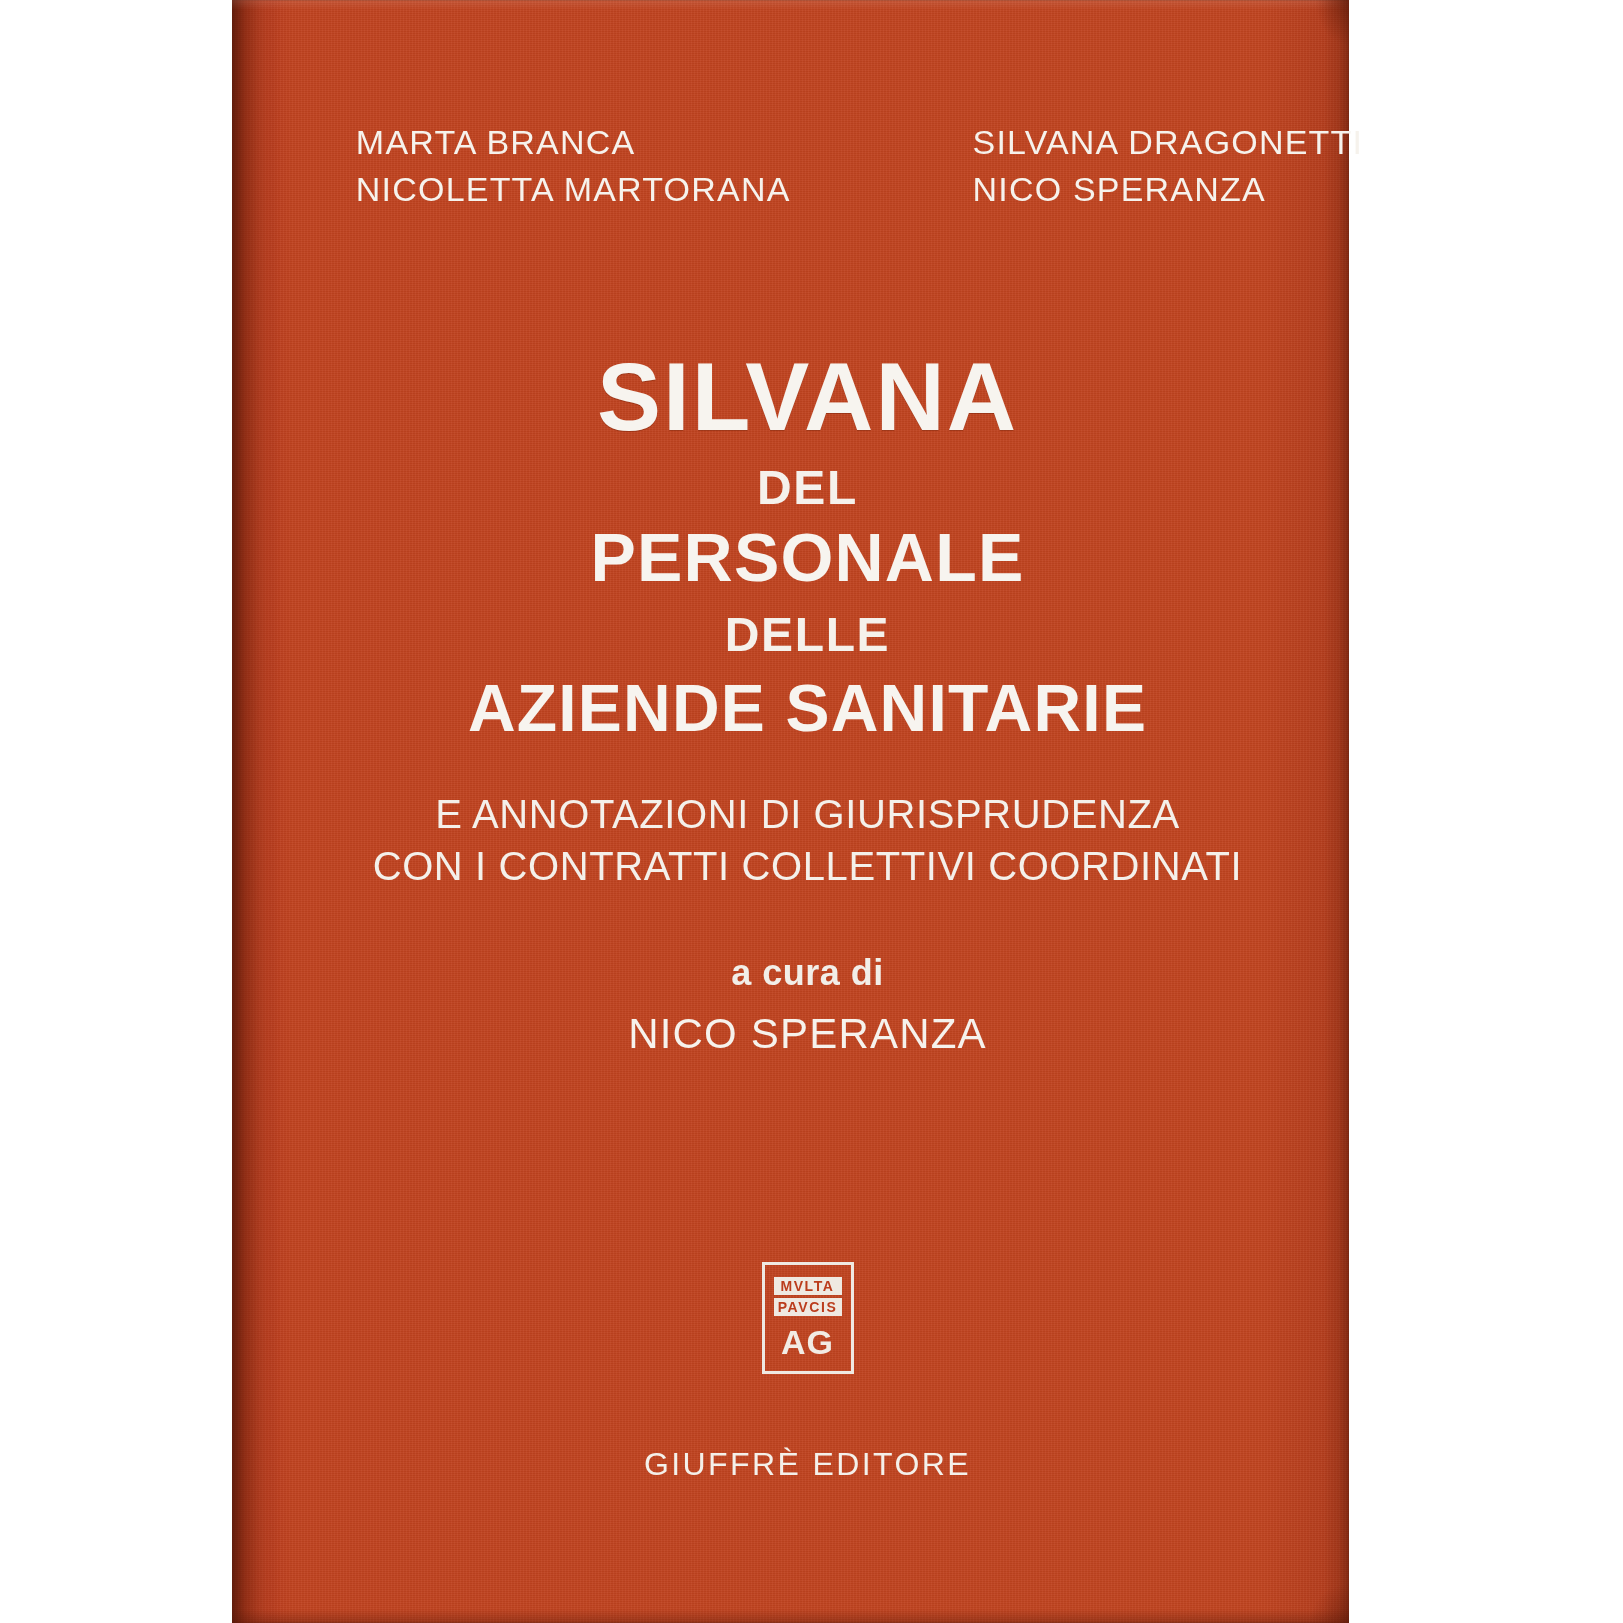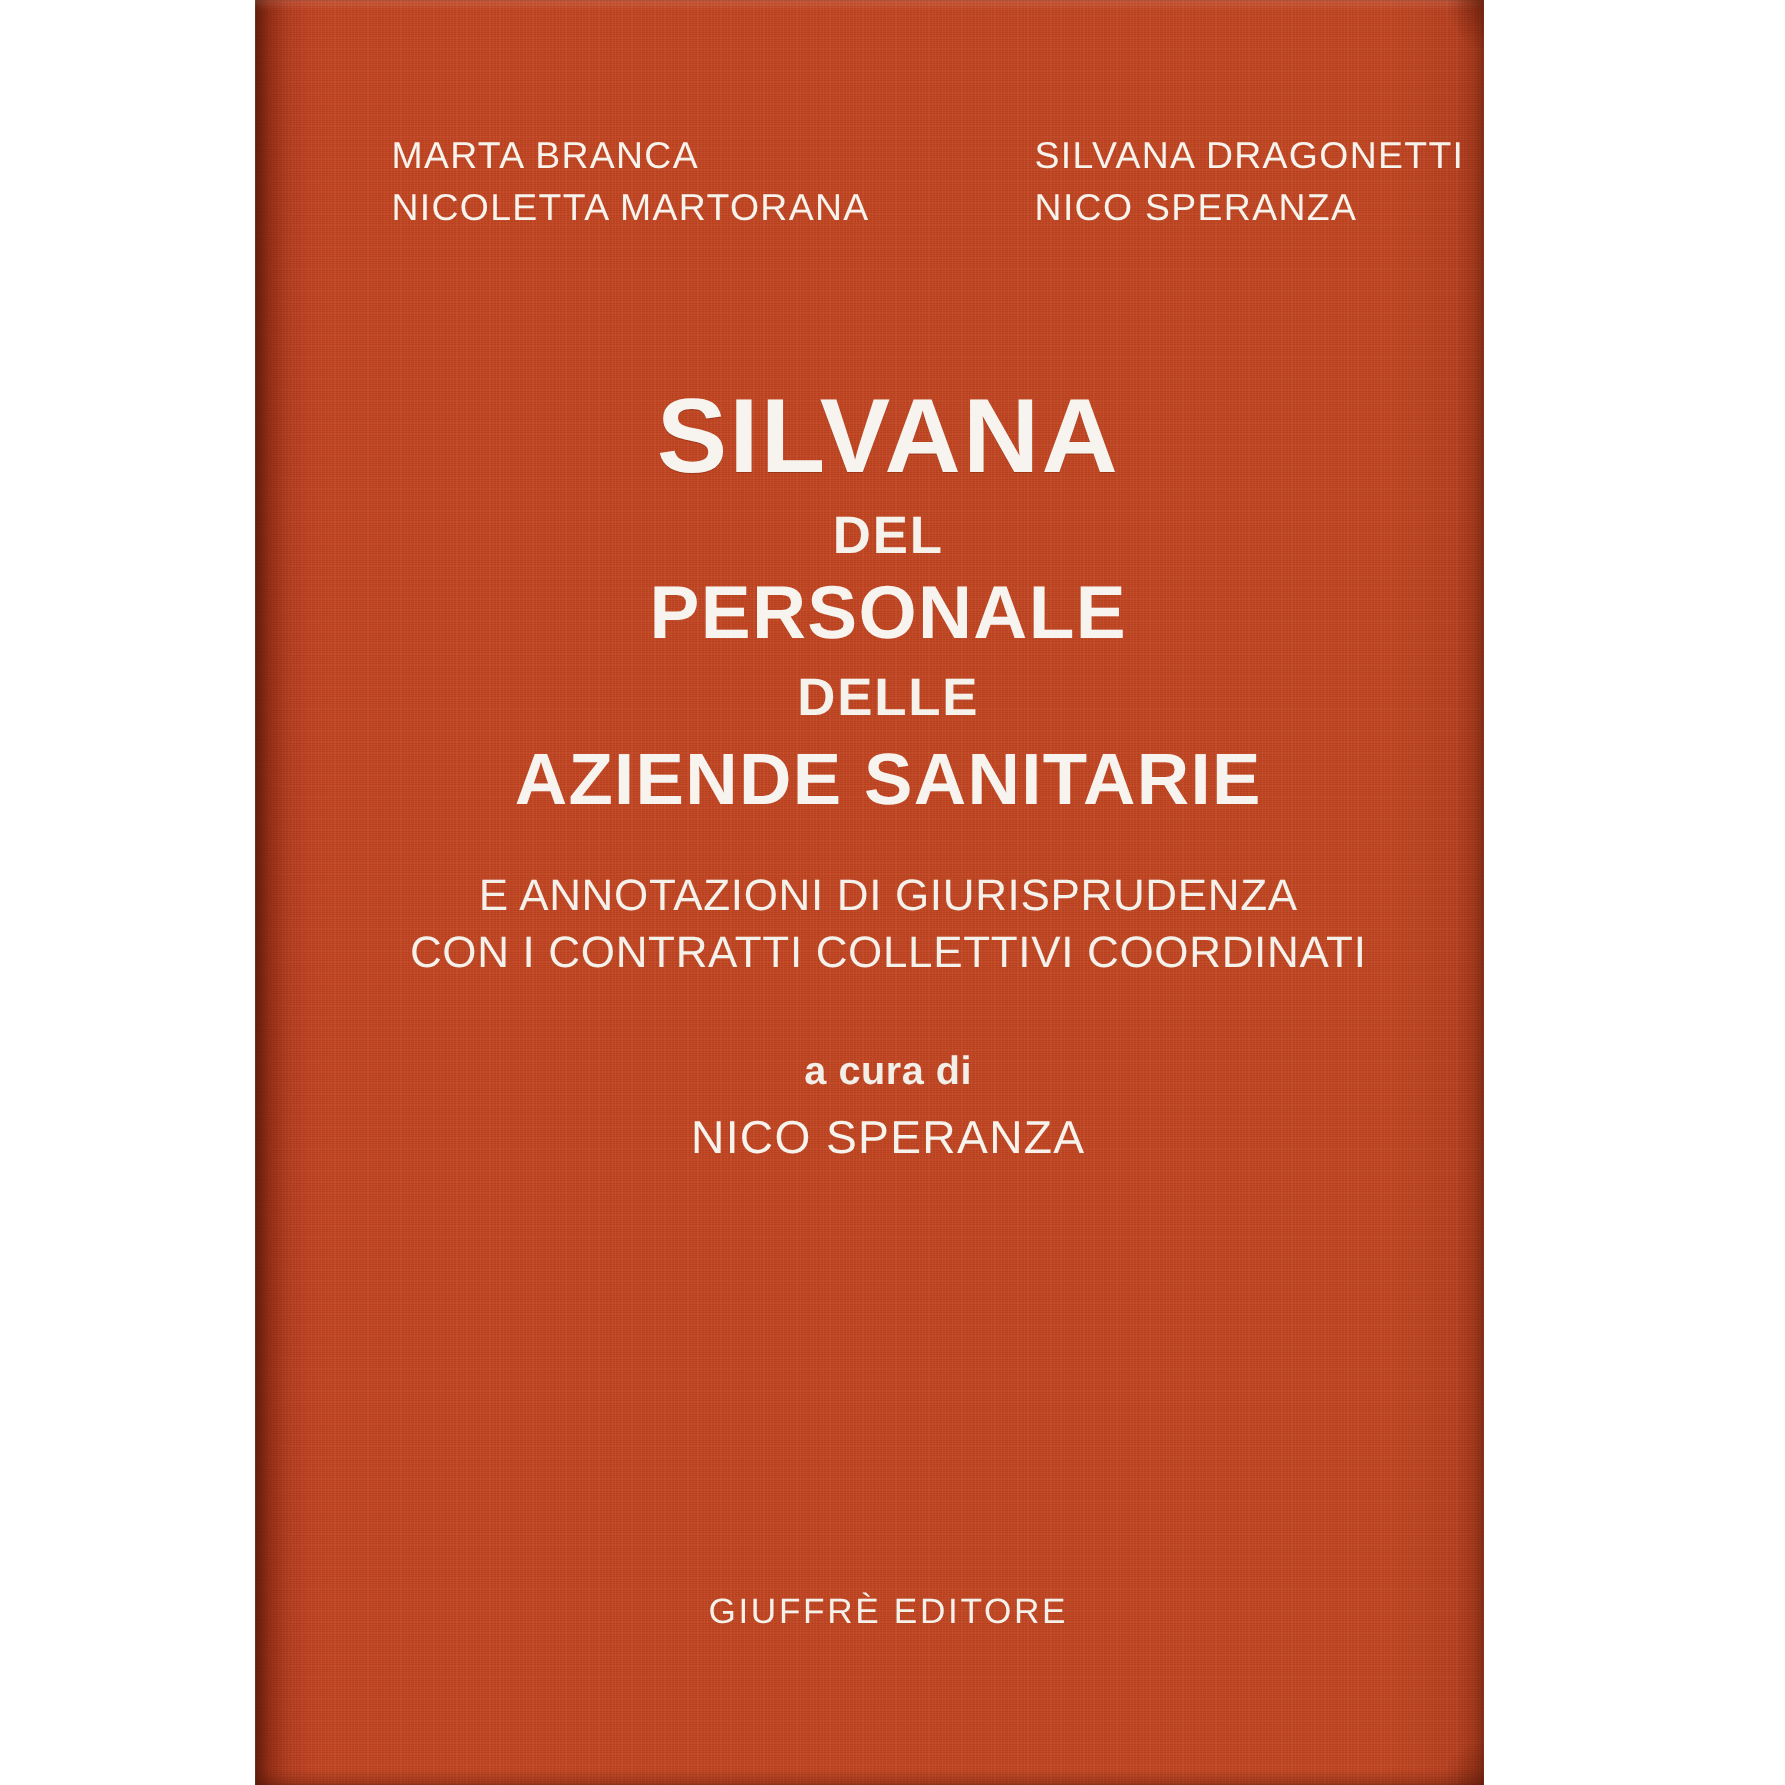--- a/index.html
+++ b/index.html
@@ -117,20 +117,21 @@
     flex-direction: column;
     gap: 6px;
   }
   .author {
     font-size: 34px;
     letter-spacing: 1.2px;
     color: #f6f2ec;
     font-weight: 400;
     white-space: nowrap;
     line-height: 1.22;
+    margin-left: 32px;
   }
 
   
   .title-block {
     position: absolute;
     top: 348px;
     left: 0;
     right: 0;
   }
   .t-main {
@@ -298,18 +299,25 @@
           <div>E ANNOTAZIONI DI GIURISPRUDENZA</div>
           <div>CON I CONTRATTI COLLETTIVI COORDINATI</div>
         </div>
       </div>
 
       <div class="credit">
         <div class="acuradi">a cura di</div>
         <div class="curator">NICO SPERANZA</div>
       </div>
 
+      <div class="logo-wrap">
+        <div class="logo">
+          <div class="lbar">MVLTA</div>
+          <div class="lbar">PAVCIS</div>
+          <div class="lag">AG</div>
+        </div>
+      </div>
 
       <div class="publisher">GIUFFRÈ EDITORE</div>
 
     </div>
   </div>
 </div>
 
 </body></html>

